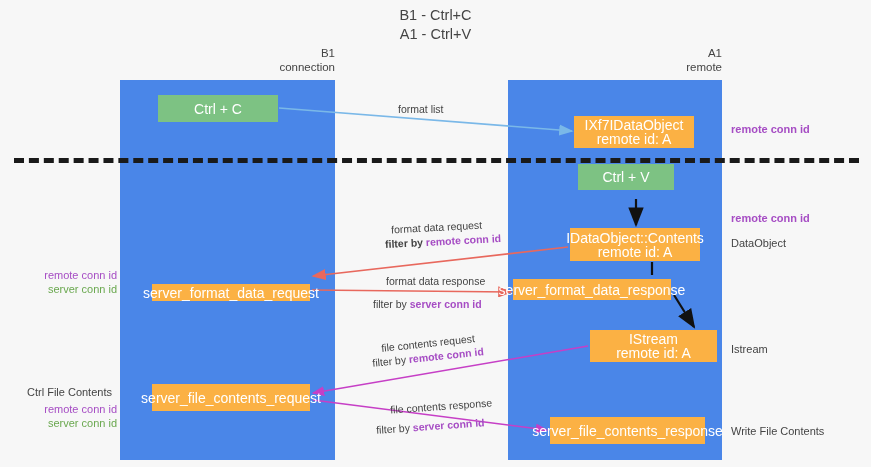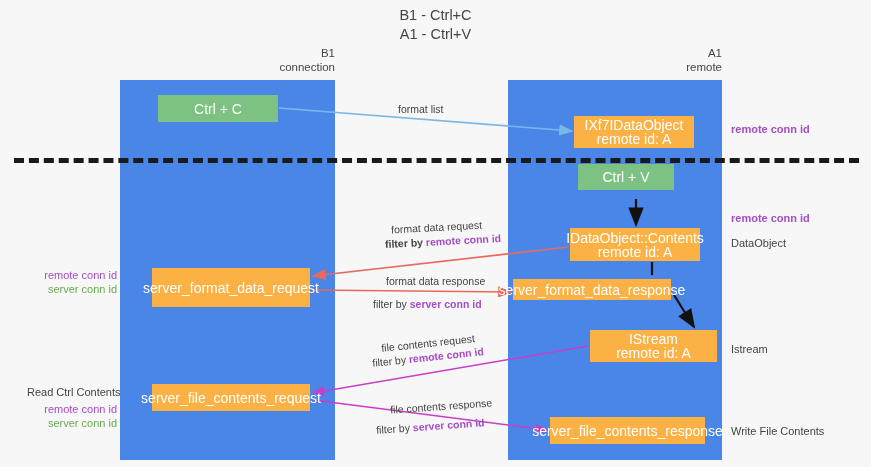--- a/index.html
+++ b/index.html
@@ -43,21 +43,21 @@
     color:#ffffff;font-size:14px;line-height:14px;text-align:right;
     box-sizing:border-box;
   }
   .green{background:#7dc283;}
   .orange{background:#fbb144;}
 
   #n-ctrlc{left:158px;top:95px;width:120px;height:27px;}
   #n-idataobject{left:574px;top:116px;width:120px;height:32px;}
   #n-ctrlv{left:578px;top:164px;width:96px;height:26px;}
   #n-getdata{left:570px;top:228px;width:130px;height:33px;}
-  #n-sfdreq{left:152px;top:268px;width:158px;height:39px;}
+  #n-sfdreq{left:152px;top:284px;width:158px;height:17px;}
   #n-sfdres{left:513px;top:279px;width:158px;height:21px;}
   #n-istream{left:590px;top:330px;width:127px;height:32px;}
   #n-sfcreq{left:152px;top:384px;width:158px;height:27px;}
   #n-sfcres{left:550px;top:417px;width:155px;height:27px;}
 
   
   .side{position:absolute;font-size:11px;line-height:14px;}
   .side.bold{font-weight:bold;}
   .purple{color:#a64dc4;}
   .green-t{color:#6aa84f;}
@@ -195,21 +195,21 @@
 
   <div class="side grey-t" id="s-istream">Istream</div>
 
   <div class="side grey-t" id="s-write">Write File Contents</div>
 
   <div class="side right-al" id="s-left-mid">
     <div class="bold purple">remote conn id</div>
     <div class="bold green-t">server conn id</div>
   </div>
 
-  <div class="side grey-t" id="s-readfile">Read Ctrl Contents</div>
+  <div class="side grey-t" id="s-readfile">Ctrl File Contents</div>
 
   <div class="side right-al" id="s-left-bot">
     <div class="bold purple">remote conn id</div>
     <div class="bold green-t">server conn id</div>
   </div>
 
   <div class="conn-lbl" id="l-formatlist">format list</div>
 
   <div class="conn-lbl" id="l-fdreq">format data request</div>
   <div class="conn-lbl" id="l-fdreq2">

